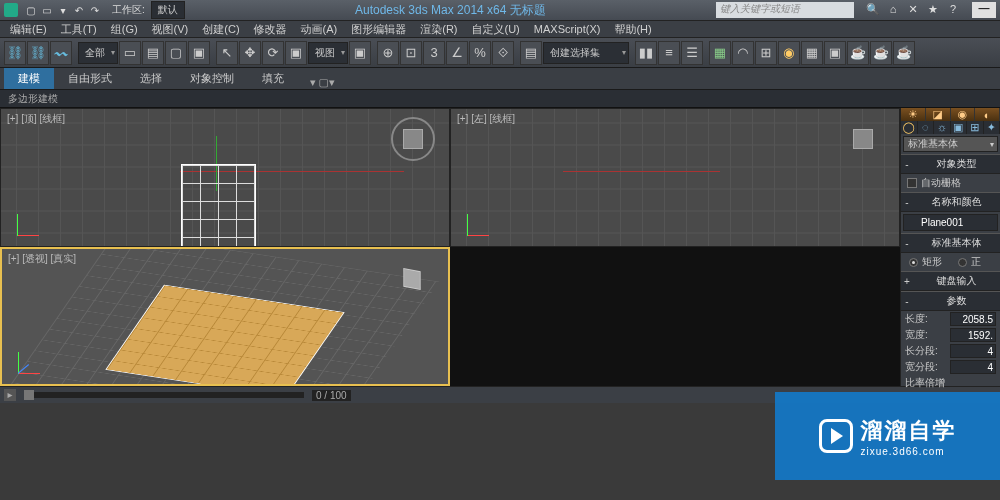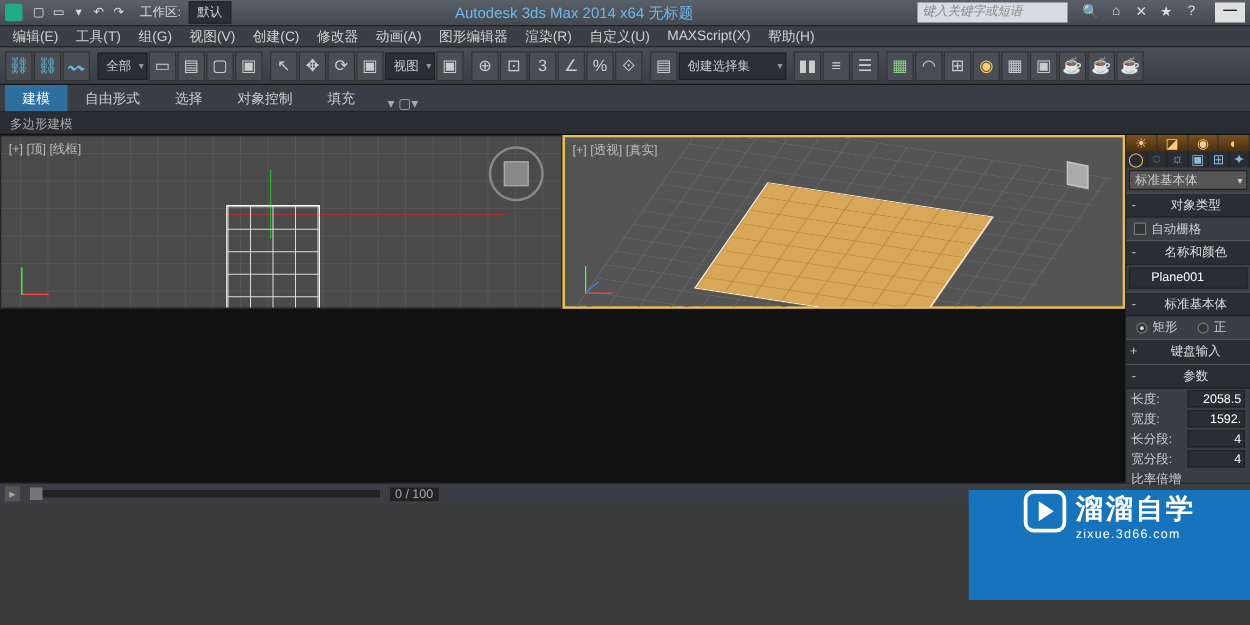--- a/index.html
+++ b/index.html
@@ -6,21 +6,21 @@
 body { background: #3a3a3a; color: #ccc; font-size: 11px; overflow: hidden; width: 1000px; height: 500px; }
 
 
 .titlebar { height: 20px; background: linear-gradient(#5a6068,#454a52); display: flex; align-items: center; padding: 0 4px; gap: 6px; }
 .titlebar .logo { width: 14px; height: 14px; background: #2a8; border-radius: 2px; }
 .titlebar .qat { display: flex; gap: 2px; }
 .titlebar .qat span { width: 14px; height: 14px; display: flex; align-items: center; justify-content: center; color: #ddd; font-size: 10px; }
 .titlebar .ws-label { font-size: 10px; color: #ddd; margin-left: 4px; }
 .titlebar .ws-val { font-size: 10px; background: #2a2e34; padding: 1px 6px; border: 1px solid #222; text-align: right; }
 .titlebar .title { flex: 1; text-align: center; color: #6fb8e8; font-size: 12px; }
-.titlebar .search { width: 120px; height: 16px; background: #d8dce0; color: #888; font-size: 10px; font-style: italic; padding: 0 4px; }
+.titlebar .search { width: 138px; height: 16px; background: #d8dce0; color: #888; font-size: 10px; font-style: italic; padding: 0 4px; }
 .titlebar .rbtns { display: flex; gap: 6px; margin-left: 6px; }
 .titlebar .rbtns span { width: 14px; height: 14px; font-size: 11px; color: #ddd; text-align:center;}
 .titlebar .minbtn { width: 24px; height: 16px; background: #e0e0e0; color: #222; font-weight: bold; text-align: center; margin-left: 6px; }
 
 
 .menubar { height: 18px; background: #3b3f45; display: flex; align-items: center; padding: 0 4px; gap: 2px; border-top: 1px solid #222; border-bottom: 1px solid #222;}
 .menubar span { padding: 1px 6px; color: #d0d0d0; font-size: 11px; }
 
 
 .toolbar { height: 30px; background: linear-gradient(#4a4e55,#3a3e44); display: flex; align-items: center; padding: 0 4px; gap: 1px; border-bottom: 1px solid #1a1a1a;}
@@ -105,21 +105,21 @@
 .cmd-param input{width:46px; background:#2a2e34; color:#fff; border:1px solid #222; font-size:10px; padding:0 2px; text-align:right;}
 
 
 .statusbar { height: 17px; background: #3b3f45; border-top:1px solid #222; display:flex; align-items:center; padding:0 4px; gap:8px; font-size:10px; color:#aaa;}
 .statusbar .frame { background:#222; padding:0 4px;}
 .slider { flex:0 0 280px; height:6px; background:#222; position:relative;}
 .slider .thumb{position:absolute; left:0; width:10px; height:10px; top:-2px; background:#777;}
 .statusbar .expand { width:12px; height:12px; background:#555; text-align:center;}
 
 
-.watermark { position:absolute; right:0; bottom:20px; width:225px; height:88px; background: rgba(20,120,200,0.92); display:flex; justify-content:center; gap:8px; color:#fff;}
+.watermark { position:absolute; right:0; bottom:20px; width:225px; height:88px; background: rgba(20,120,200,0.92); display:flex; align-items:center; justify-content:center; gap:8px; color:#fff;}
 .watermark .play { width:34px;height:34px;border:3px solid #fff;border-radius:8px;display:flex;align-items:center;justify-content:center;}
 .watermark .play::before{content:"";border-left:12px solid #fff;border-top:8px solid transparent;border-bottom:8px solid transparent;margin-left:3px;}
 .watermark .txt { display:flex; flex-direction:column;}
 .watermark .big { font-size:22px; font-weight:bold; letter-spacing:2px;}
 .watermark .small { font-size:10px; letter-spacing:1px;}
 </style>
 </head>
 <body>
 
 <div class="titlebar">
@@ -228,20 +228,34 @@
           <div class="gx"></div>
           <div class="gy"></div>
         </div>
       <div class="vp-cube">
           <div class="cubering"></div>
           <div class="cubebox"></div>
         </div>
     </div>
 
 
+    <div class="vp">
+      <div class="vp-label">[+] [左] [线框]</div>
+      <div class="vp-grid">
+          <div class="grid-ortho"></div>
+        </div>
+      <div class="axis-x" style="left:25%;top:45%;width:35%"></div>
+      <div class="gizmo">
+          <div class="gx"></div>
+          <div class="gy"></div>
+        </div>
+      <div class="vp-cube">
+          <div class="cubebox"></div>
+        </div>
+    </div>
 
     <div class="vp active">
       <div class="vp-label">[+] [透视] [真实]</div>
       <div class="persp">
         <div class="persp-grid"></div>
         <div class="plane3d"></div>
       </div>
       <div class="gizmo">
           <div class="gx"></div>
           <div class="gy"></div>

